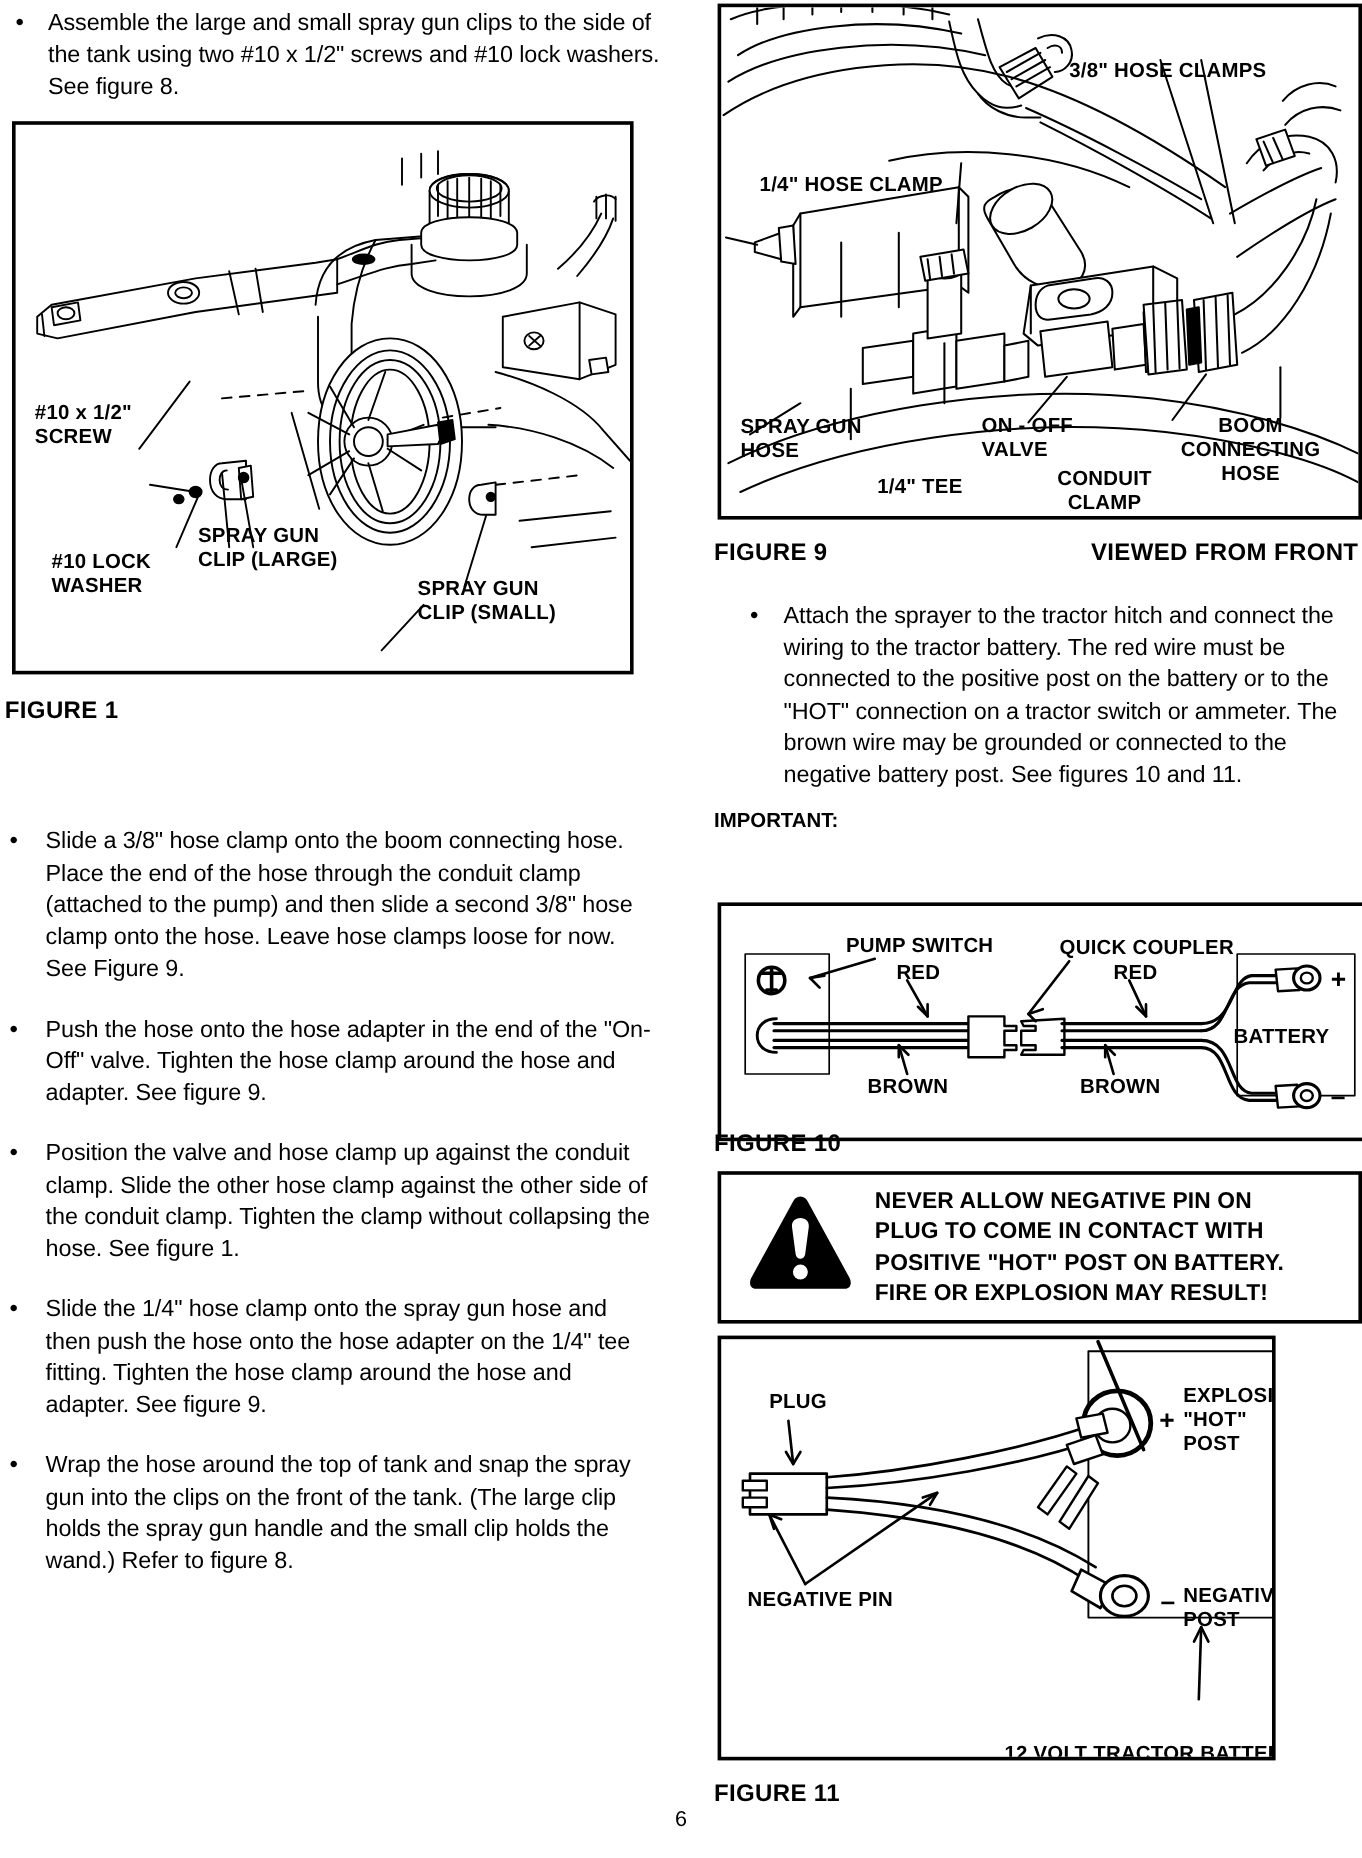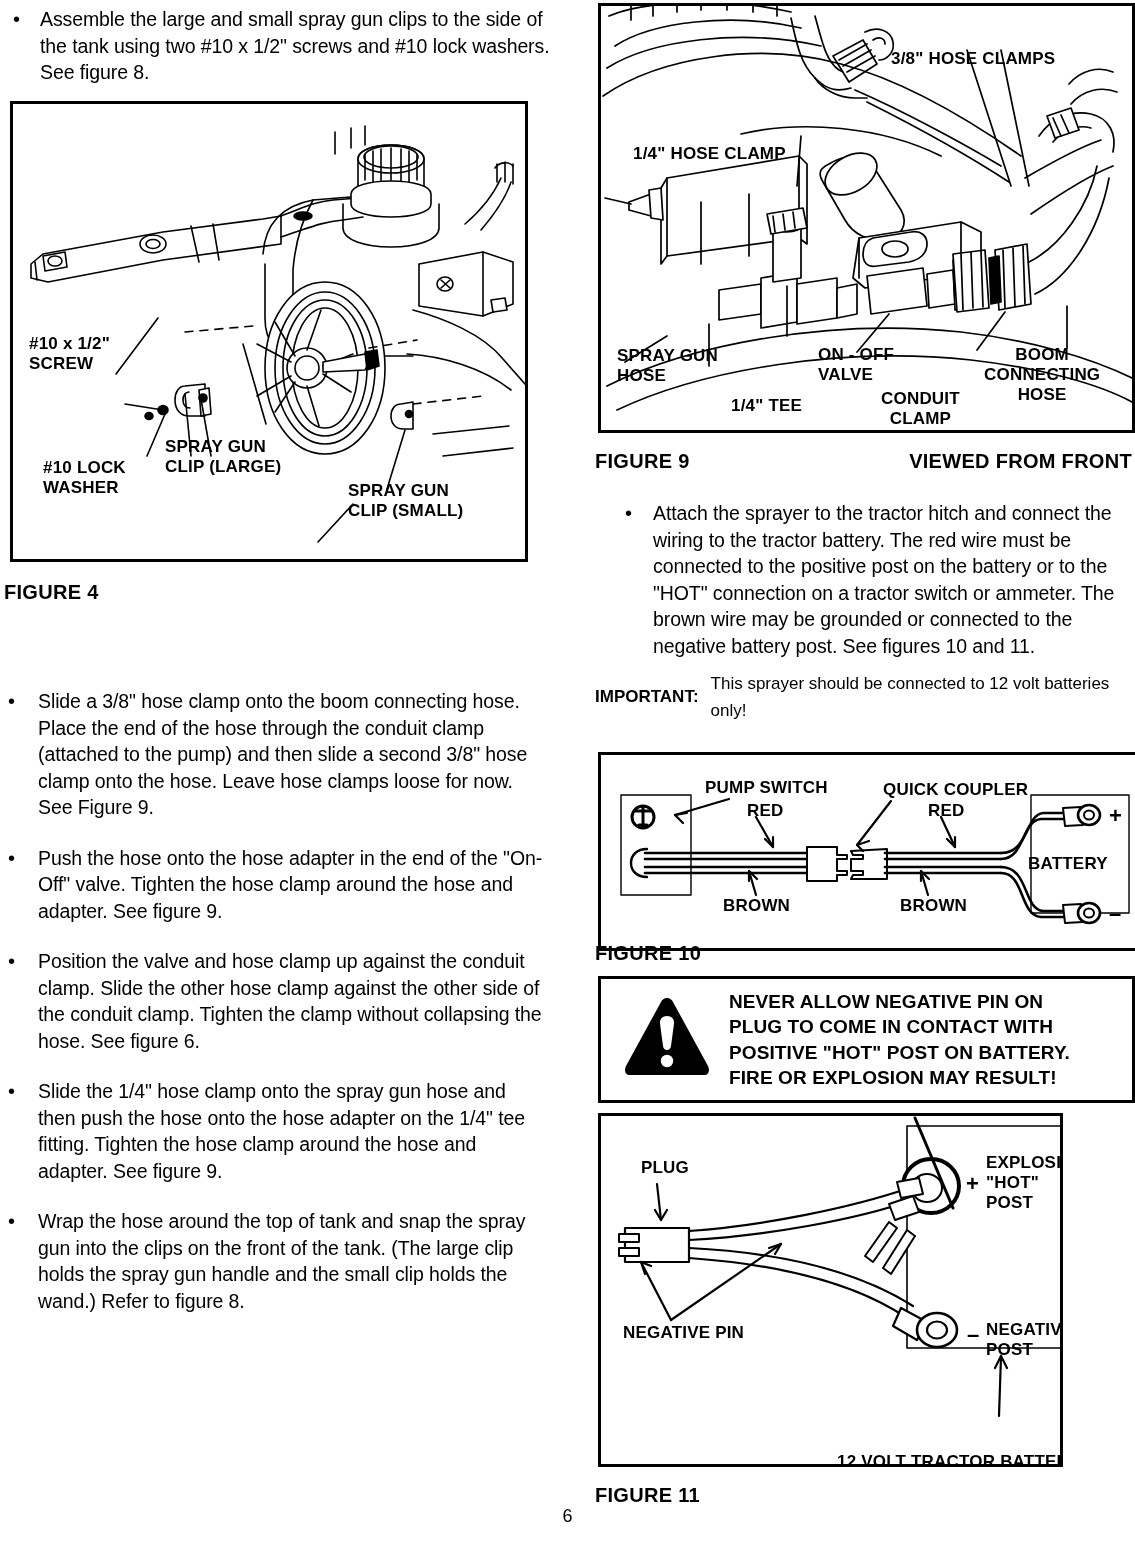--- a/index.html
+++ b/index.html
@@ -206,34 +206,34 @@
       <div class="lbl" style="left:16px;top:230px;">#10 x 1/2"
 SCREW</div>
       <div class="lbl" style="left:30px;top:354px;">#10 LOCK
 WASHER</div>
       <div class="lbl" style="left:152px;top:333px;">SPRAY GUN
 CLIP (LARGE)</div>
       <div class="lbl" style="left:335px;top:377px;">SPRAY GUN
 CLIP (SMALL)</div>
     </div>
 
-    <div class="figcap" style="position:absolute;left:4px;top:573px;">FIGURE 4</div>
+    <div class="figcap" style="position:absolute;left:4px;top:573px;">FIGURE 1</div>
 
     <div style="position:absolute;left:0;top:688px;width:545px;">
       <div class="bullet b-left">
         <span class="dot">•</span>
         <span class="btxt">Slide a 3/8" hose clamp onto the boom connecting hose. Place the end of the hose through the conduit clamp (attached to the pump) and then slide a second 3/8" hose clamp onto the hose. Leave hose clamps loose for now. See Figure 9.</span>
       </div>
       <div class="bullet b-left" style="margin-top:24px;">
         <span class="dot">•</span>
         <span class="btxt">Push the hose onto the hose adapter in the end of the "On-Off" valve. Tighten the hose clamp around the hose and adapter. See figure 9.</span>
       </div>
       <div class="bullet b-left" style="margin-top:24px;">
         <span class="dot">•</span>
-        <span class="btxt">Position the valve and hose clamp up against the conduit clamp. Slide the other hose clamp against the other side of the conduit clamp. Tighten the clamp without collapsing the hose. See figure 6.</span>
+        <span class="btxt">Position the valve and hose clamp up against the conduit clamp. Slide the other hose clamp against the other side of the conduit clamp. Tighten the clamp without collapsing the hose. See figure 1.</span>
       </div>
       <div class="bullet b-left" style="margin-top:24px;">
         <span class="dot">•</span>
         <span class="btxt">Slide the 1/4" hose clamp onto the spray gun hose and then push the hose onto the hose adapter on the 1/4" tee fitting. Tighten the hose clamp around the hose and adapter. See figure 9.</span>
       </div>
       <div class="bullet b-left" style="margin-top:24px;">
         <span class="dot">•</span>
         <span class="btxt">Wrap the hose around the top of tank and snap the spray gun into the clips on the front of the tank. (The large clip holds the spray gun handle and the small clip holds the wand.) Refer to figure 8.</span>
       </div>
     </div>
@@ -351,21 +351,20 @@
       <div class="figcap" style="margin:0;">VIEWED FROM FRONT</div>
     </div>
 
     <div class="bullet b-right" style="position:absolute;left:0;top:500px;width:540px;">
       <span class="dot">•</span>
       <span class="btxt">Attach the sprayer to the tractor hitch and connect the wiring to the tractor battery. The red wire must be connected to the positive post on the battery or to the "HOT" connection on a tractor switch or ammeter.  The  brown wire may be grounded or connected to the negative battery post.  See figures 10 and 11.</span>
     </div>
 
     <div class="important" style="position:absolute;left:0;top:667px;width:535px;">
       <span class="ikey">IMPORTANT:</span>
-      <span class="ival">This sprayer should be connected to 12 volt batteries only!</span>
     </div>
 
     <div class="figbox" id="fig10">
       <svg width="531" height="193" viewBox="0 0 531 193" fill="none" stroke="#000" stroke-width="2" stroke-linecap="round" stroke-linejoin="round">
 
         <rect x="20" y="40" width="70" height="100" fill="#fff" stroke-width="1.4"></rect>
 
         <ellipse cx="42" cy="62" rx="11" ry="11" fill="#fff" stroke-width="3"></ellipse>
         <path d="M42 52 L42 72" stroke-width="3"></path>
         <path d="M34 56 L50 56" stroke-width="3"></path>

